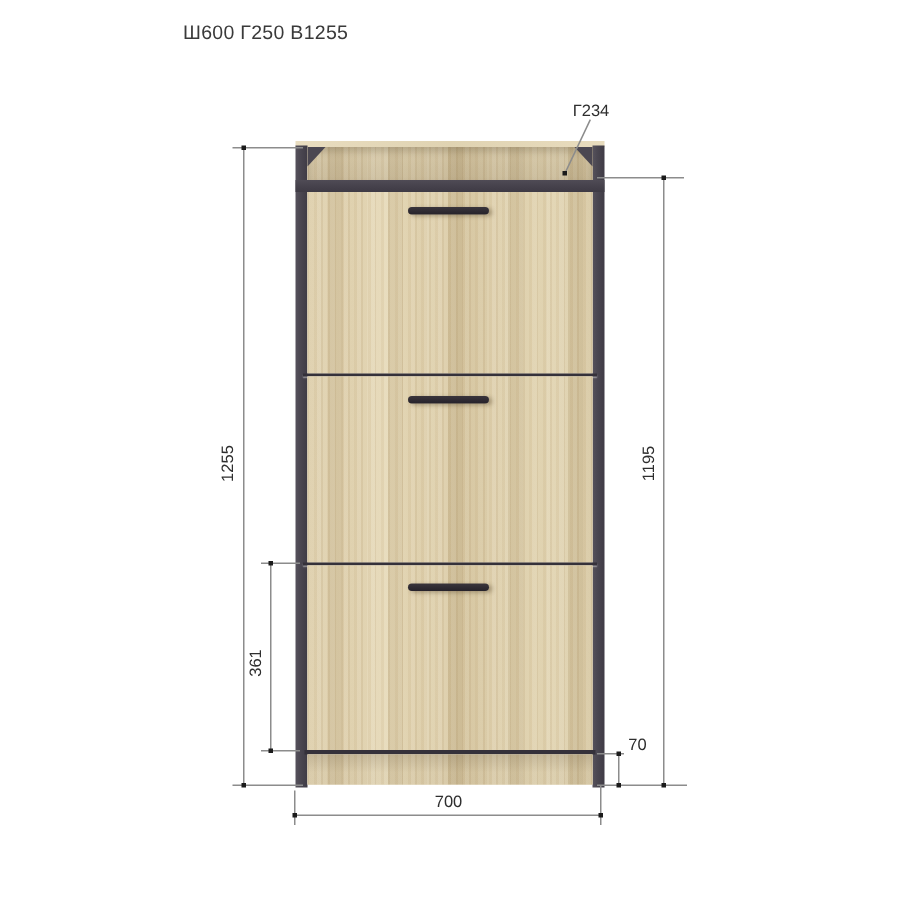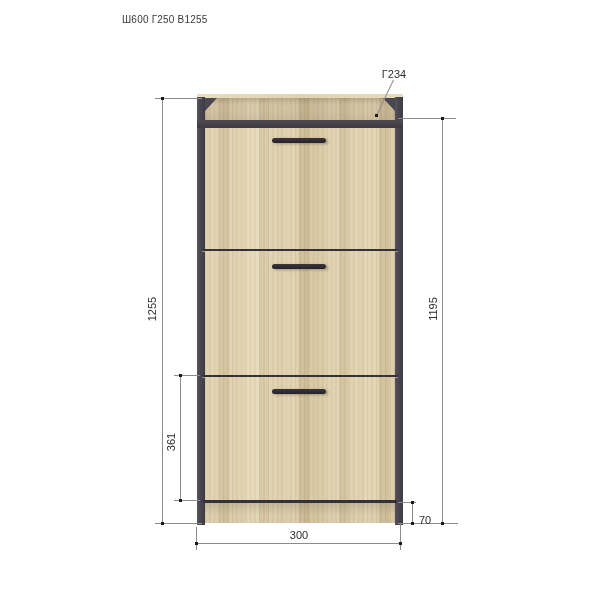--- a/index.html
+++ b/index.html
@@ -1,21 +1,21 @@
 <!DOCTYPE html>
 <html style="--background: #ffffff; --frame: #4b4751; --wood-base: #d9cba9; --dim-line: #8c8c8c; --dim-text: #2e2e2e; --handle: #2b272d;"><head>
 <meta charset="utf-8">
 <style>
   html,body{margin:0;padding:0;background:#fff;}
   .canvas{
     position:relative;width:600px;height:600px;background:var(--background,#fff);
     font-family:"Liberation Sans","DejaVu Sans",sans-serif;overflow:hidden;
   }
   .title{
-    position:absolute;left:122px;top:14px;font-size:10px;color:#3a3a3a;letter-spacing:.2px;
+    position:absolute;left:122px;top:14px;font-size:13px;color:#3a3a3a;letter-spacing:.2px;
   }
   
   .wood{
     background-color:#d9cba9;
     background-image:
       repeating-linear-gradient(90deg,
         rgba(151,120,73,.12) 0px, rgba(151,120,73,.12) 1px,
         rgba(255,255,255,0) 1px, rgba(255,255,255,0) 4px,
         rgba(172,140,90,.10) 4px, rgba(172,140,90,.10) 6px,
         rgba(255,255,255,.05) 6px, rgba(255,255,255,.05) 9px),
@@ -109,26 +109,26 @@
   <div class="dl" style="left:398px;top:523px;width:60px;height:1px"></div>
   <div class="dl" style="left:442px;top:118px;width:1px;height:406px"></div>
   <div class="dot" style="left:441px;top:117px"></div>
   <div class="dot" style="left:441px;top:522px"></div>
   <div class="dtext vt" style="left:413px;top:303px;width:40px">1195</div>
 
   <div class="dl" style="left:398px;top:502px;width:18px;height:1px"></div>
   <div class="dl" style="left:412px;top:502px;width:1px;height:22px"></div>
   <div class="dot" style="left:411px;top:501px"></div>
   <div class="dot" style="left:411px;top:522px"></div>
-  <div class="dtext" style="left:410px;top:514px;width:30px">70</div>
+  <div class="dtext" style="left:410px;top:491px;width:30px">70</div>
 
   <div class="dl" style="left:196px;top:527px;width:1px;height:23px"></div>
   <div class="dl" style="left:400px;top:524px;width:1px;height:26px"></div>
   <div class="dl" style="left:196px;top:543px;width:205px;height:1px"></div>
   <div class="dot" style="left:195px;top:542px"></div>
   <div class="dot" style="left:399px;top:542px"></div>
-  <div class="dtext" style="left:279px;top:529px;width:40px">300</div>
+  <div class="dtext" style="left:279px;top:529px;width:40px">700</div>
 
   <div class="leader"></div>
   <div class="dot" style="left:375px;top:114px"></div>
   <div class="dtext" style="left:377px;top:68px;width:34px">Г234</div>
 
 </div>
 
 </body></html>

